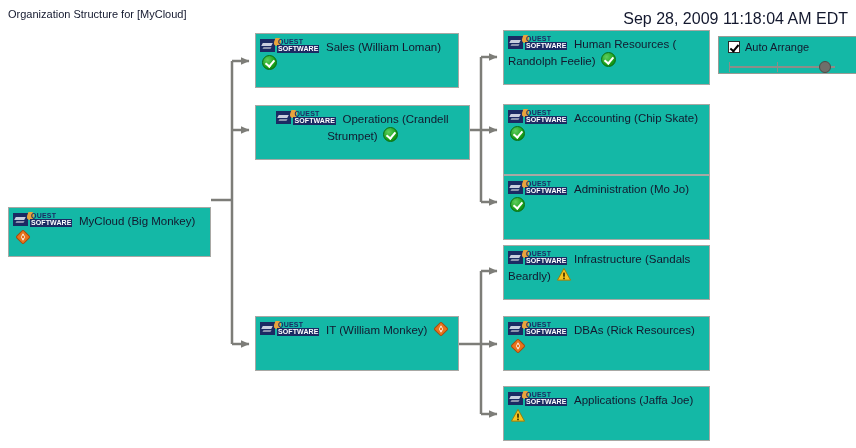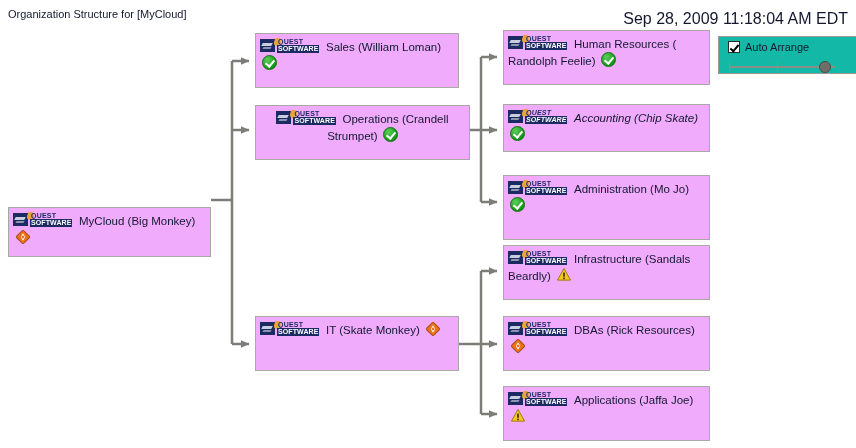--- a/index.html
+++ b/index.html
@@ -110,21 +110,21 @@
     height: 12px;
     border-radius: 50%;
     background: #6f6f6a;
     border: 1px solid #4c4c48;
     box-sizing: border-box;
   }
 
   
   .node {
     position: absolute;
-    background: #f0abfc;
+    background: #14b8a6;
     border: 1px solid #a8a8a4;
     box-sizing: border-box;
   }
   .node-content {
     padding: 4px 4px 0 4px;
     font-size: 11.5px;
     line-height: 16px;
     color: #13182e;
   }
   .node-label {
@@ -334,42 +334,42 @@
     </span><span class="node-label">Operations (Crandell Strumpet)</span>
     <span class="status-icon status-ok"></span>
   </div>
 </div>
 
 <div class="node" style="left:255px; top:316px; width:204px; height:55px;">
   <div class="node-content">
     <span class="quest-logo">
       <span class="ql-badge"></span><span class="ql-swoosh"></span>
       <span class="ql-quest">QUEST</span><span class="ql-software">SOFTWARE</span>
-    </span><span class="node-label">IT (Skate Monkey)</span>
+    </span><span class="node-label">IT (William Monkey)</span>
     <span class="status-icon status-alert">
       <svg viewBox="0 0 16 16" width="16" height="16">
         <rect x="3" y="3" width="10" height="10" rx="1.5" transform="rotate(45 8 8)" fill="#e8731c" stroke="#a8470b" stroke-width="1"></rect>
         <path d="M8 4.2 L10.2 8 L8 11.8 L5.8 8 Z" fill="#ffffff"></path>
         <circle cx="8" cy="8" r="1.4" fill="#e8731c"></circle>
       </svg>
     </span>
   </div>
 </div>
 
 <div class="node" style="left:503px; top:30px; width:207px; height:55px;">
   <div class="node-content">
     <span class="quest-logo">
       <span class="ql-badge"></span><span class="ql-swoosh"></span>
       <span class="ql-quest">QUEST</span><span class="ql-software">SOFTWARE</span>
     </span><span class="node-label">Human Resources ( Randolph Feelie)</span>
     <span class="status-icon status-ok"></span>
   </div>
 </div>
 
-<div class="node" style="left:503px; top:104px; width:207px; height:48px;font-style:italic;">
+<div class="node" style="left:503px; top:104px; width:207px; height:71px;">
   <div class="node-content">
     <span class="quest-logo">
       <span class="ql-badge"></span><span class="ql-swoosh"></span>
       <span class="ql-quest">QUEST</span><span class="ql-software">SOFTWARE</span>
     </span><span class="node-label">Accounting (Chip Skate)</span>
     <span class="status-icon status-ok"></span>
   </div>
 </div>
 
 <div class="node" style="left:503px; top:175px; width:207px; height:65px;">

